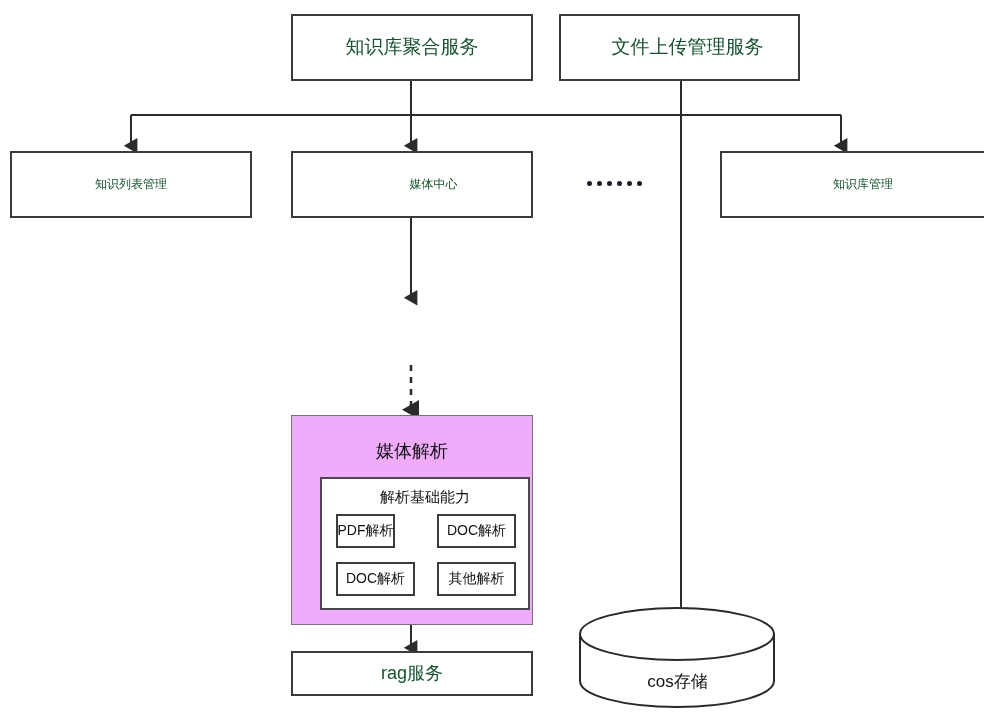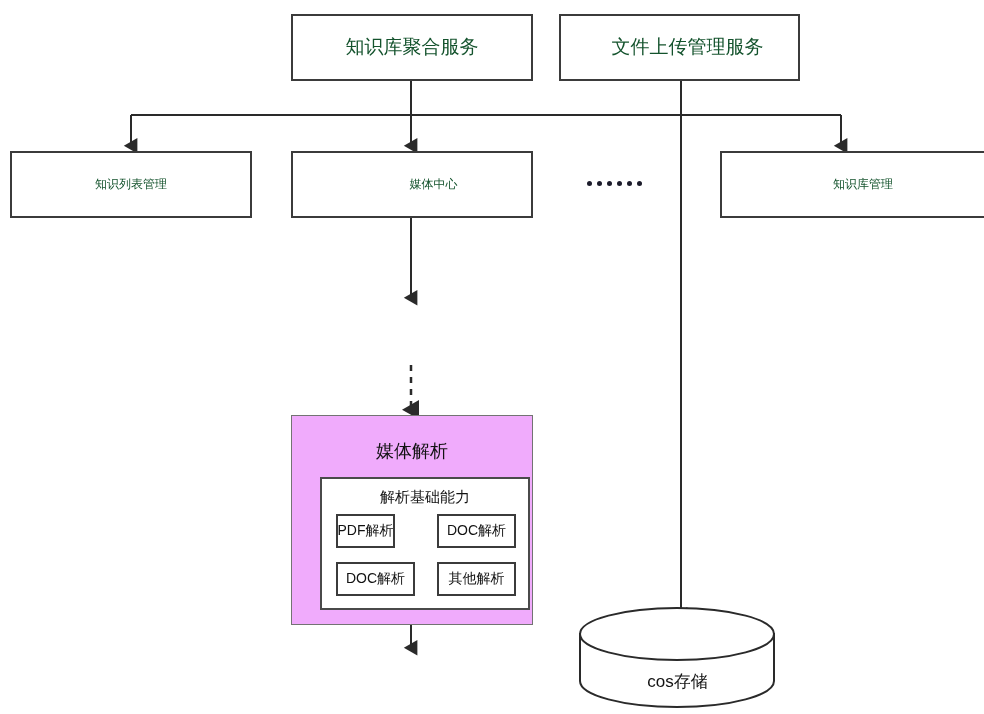--- a/index.html
+++ b/index.html
@@ -192,18 +192,21 @@
       </div>
       <div class="leaf" style="left:14px; top:83px; width:79px; height:34px;">
         <span>DOC解析</span>
       </div>
       <div class="leaf" style="left:115px; top:83px; width:79px; height:34px;font-family:Liberation Mono, monospace;">
         <span>其他解析</span>
       </div>
     </div>
   </div>
 
+  <div class="node lvl3" style="left:291px; top:651px; width:242px; height:45px;">
+    <span class="node-label">rag服务</span>
+  </div>
 
   <div class="cylinder-wrap" style="left:580px; top:608px; width:195px; height:99px;">
     <div class="cyl-label" style="top:62px;">cos存储</div>
   </div>
 
 </div>
 
 </body></html>

